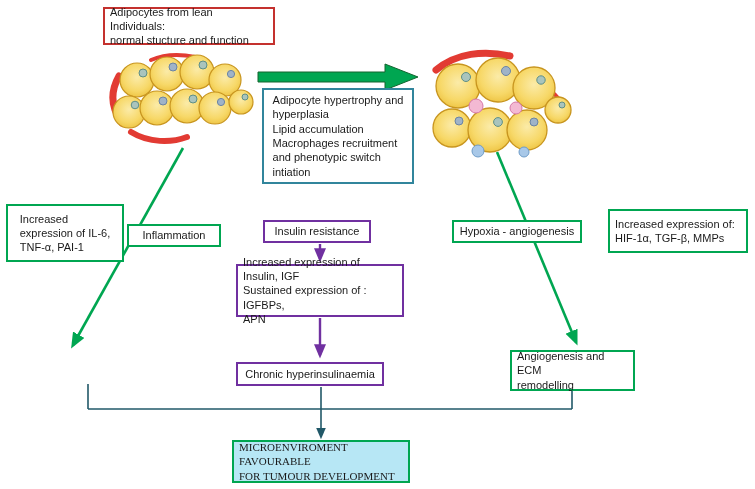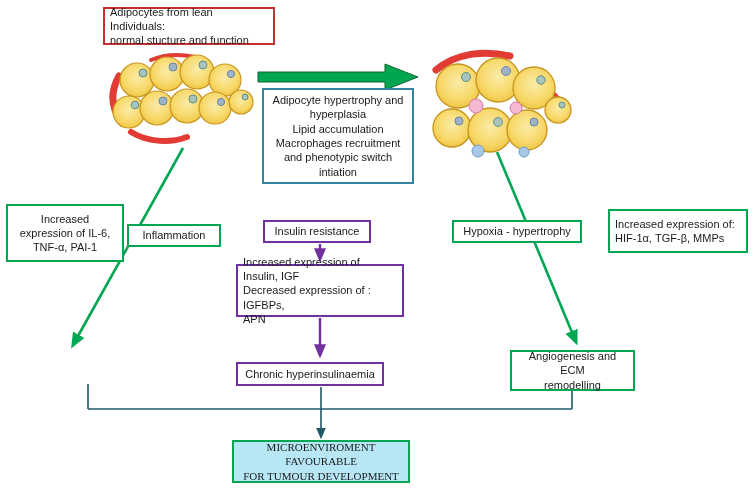--- a/index.html
+++ b/index.html
@@ -12,21 +12,21 @@
     --text:#1a1a1a;
   }
   html,body{margin:0;padding:0;}
   body{font-family:"Liberation Sans", sans-serif;background:#fff;}
   #stage{
     position:relative;width:755px;height:489px;background:#ffffff;overflow:hidden;
   }
   .box{
     position:absolute;background:#ffffff;color:var(--text);
     font-size:11px;line-height:1.3;white-space:pre-line;
-    display:flex;align-items:center;justify-content:center;text-align:center;
+    display:flex;align-items:center;justify-content:center;text-align:left;
     box-sizing:border-box;padding:2px 5px;z-index:3;
   }
   .box.left-align{justify-content:flex-start;text-align:left;}
   .red{border:2px solid var(--red-border);}
   .green{border:2px solid var(--green);}
   .teal{border:2px solid var(--teal-border);}
   .purple{border:2px solid var(--purple);}
   .outcome{border:2px solid var(--green);background:var(--outcome-fill);font-family:Liberation Serif, serif;}
   .illu{position:absolute;z-index:2;}
   #arrow-layer{position:absolute;left:0;top:0;z-index:1;pointer-events:none;}
@@ -149,27 +149,27 @@
 intiation</div>
 
   <div class="box green" style="left:6px;top:204px;width:118px;height:58px">Increased
 expression  of IL-6,
 TNF-α, PAI-1</div>
 
   <div class="box green" style="left:127px;top:224px;width:94px;height:23px">Inflammation</div>
 
   <div class="box purple" style="left:263px;top:220px;width:108px;height:23px">Insulin resistance</div>
 
-  <div class="box green" style="left:452px;top:220px;width:130px;height:23px">Hypoxia - hypertrophy</div>
+  <div class="box green" style="left:452px;top:220px;width:130px;height:23px">Hypoxia - angiogenesis</div>
 
   <div class="box green left-align" style="left:608px;top:209px;width:140px;height:44px">Increased expression of:
 HIF-1α, TGF-β, MMPs</div>
 
   <div class="box purple left-align" style="left:236px;top:264px;width:168px;height:53px">Increased expression of Insulin, IGF
-Decreased expression of :  IGFBPs,
+Sustained expression of :  IGFBPs,
 APN</div>
 
 
   <div class="box purple" style="left:236px;top:362px;width:148px;height:24px">Chronic  hyperinsulinaemia</div>
 
   <div class="box green" style="left:510px;top:350px;width:125px;height:41px">Angiogenesis and ECM
 remodelling</div>
 
   <div class="box outcome" style="left:232px;top:440px;width:178px;height:43px">MICROENVIROMENT  FAVOURABLE
 FOR TUMOUR  DEVELOPMENT</div>

